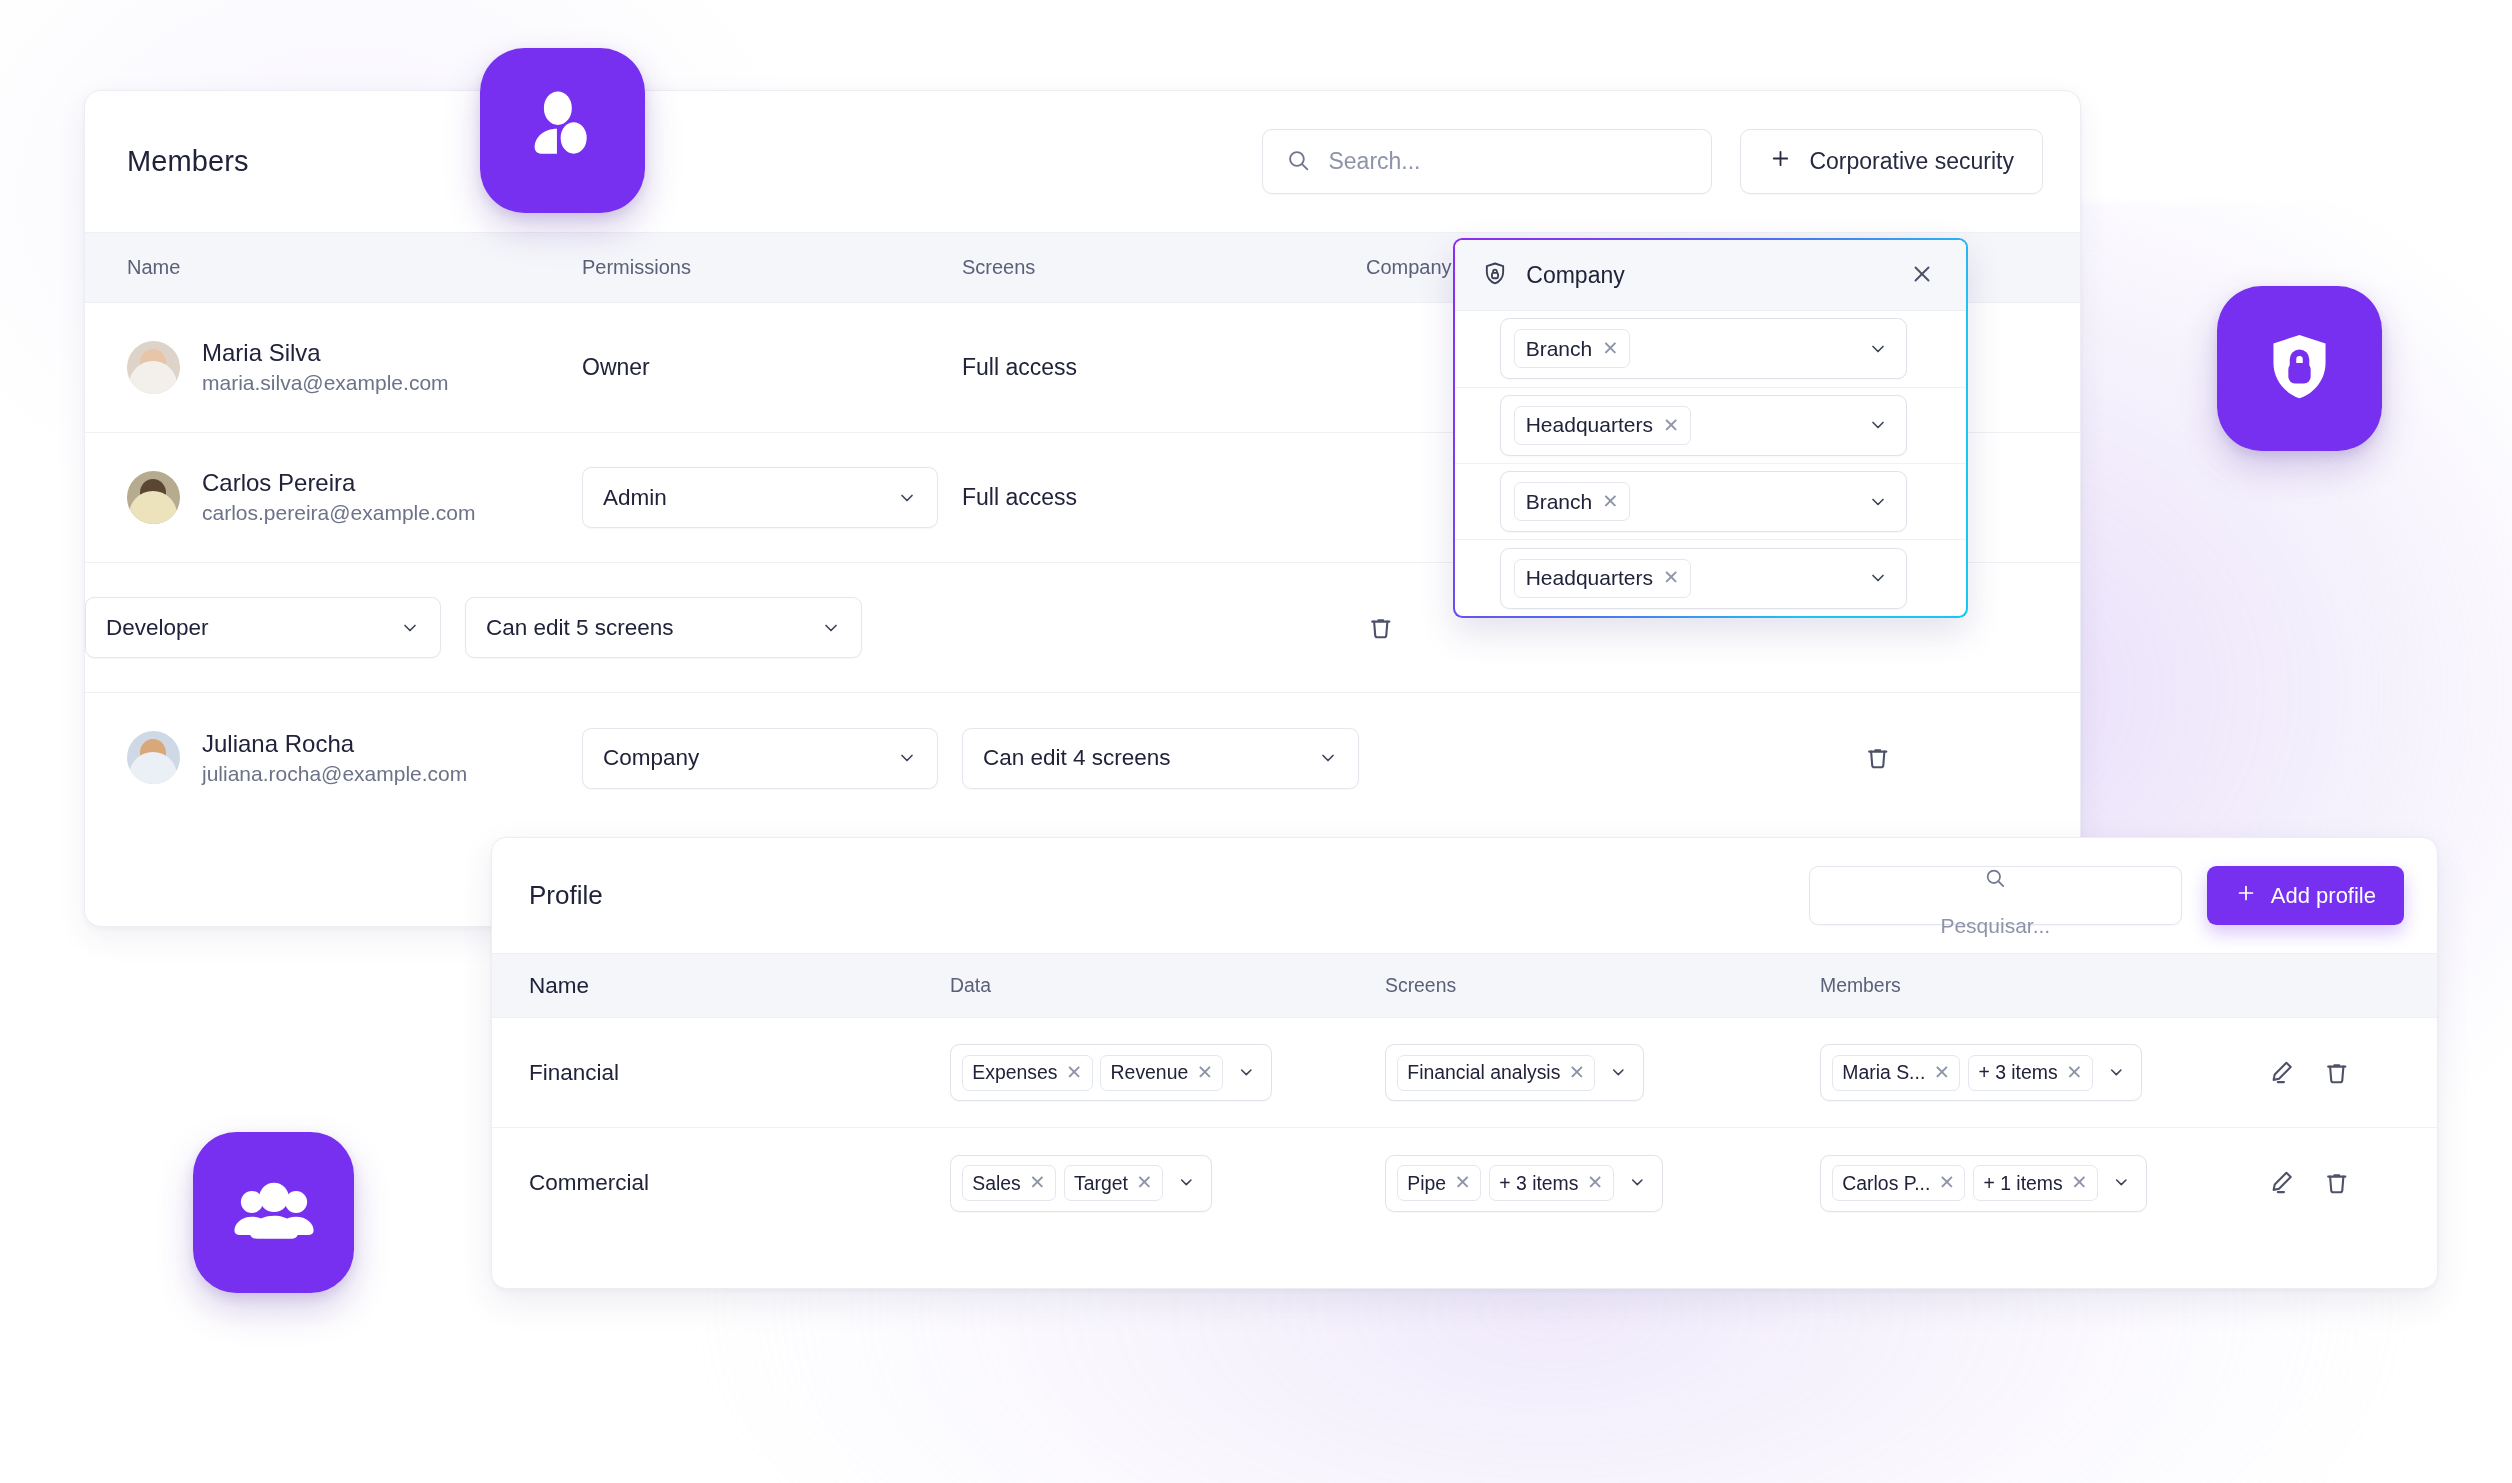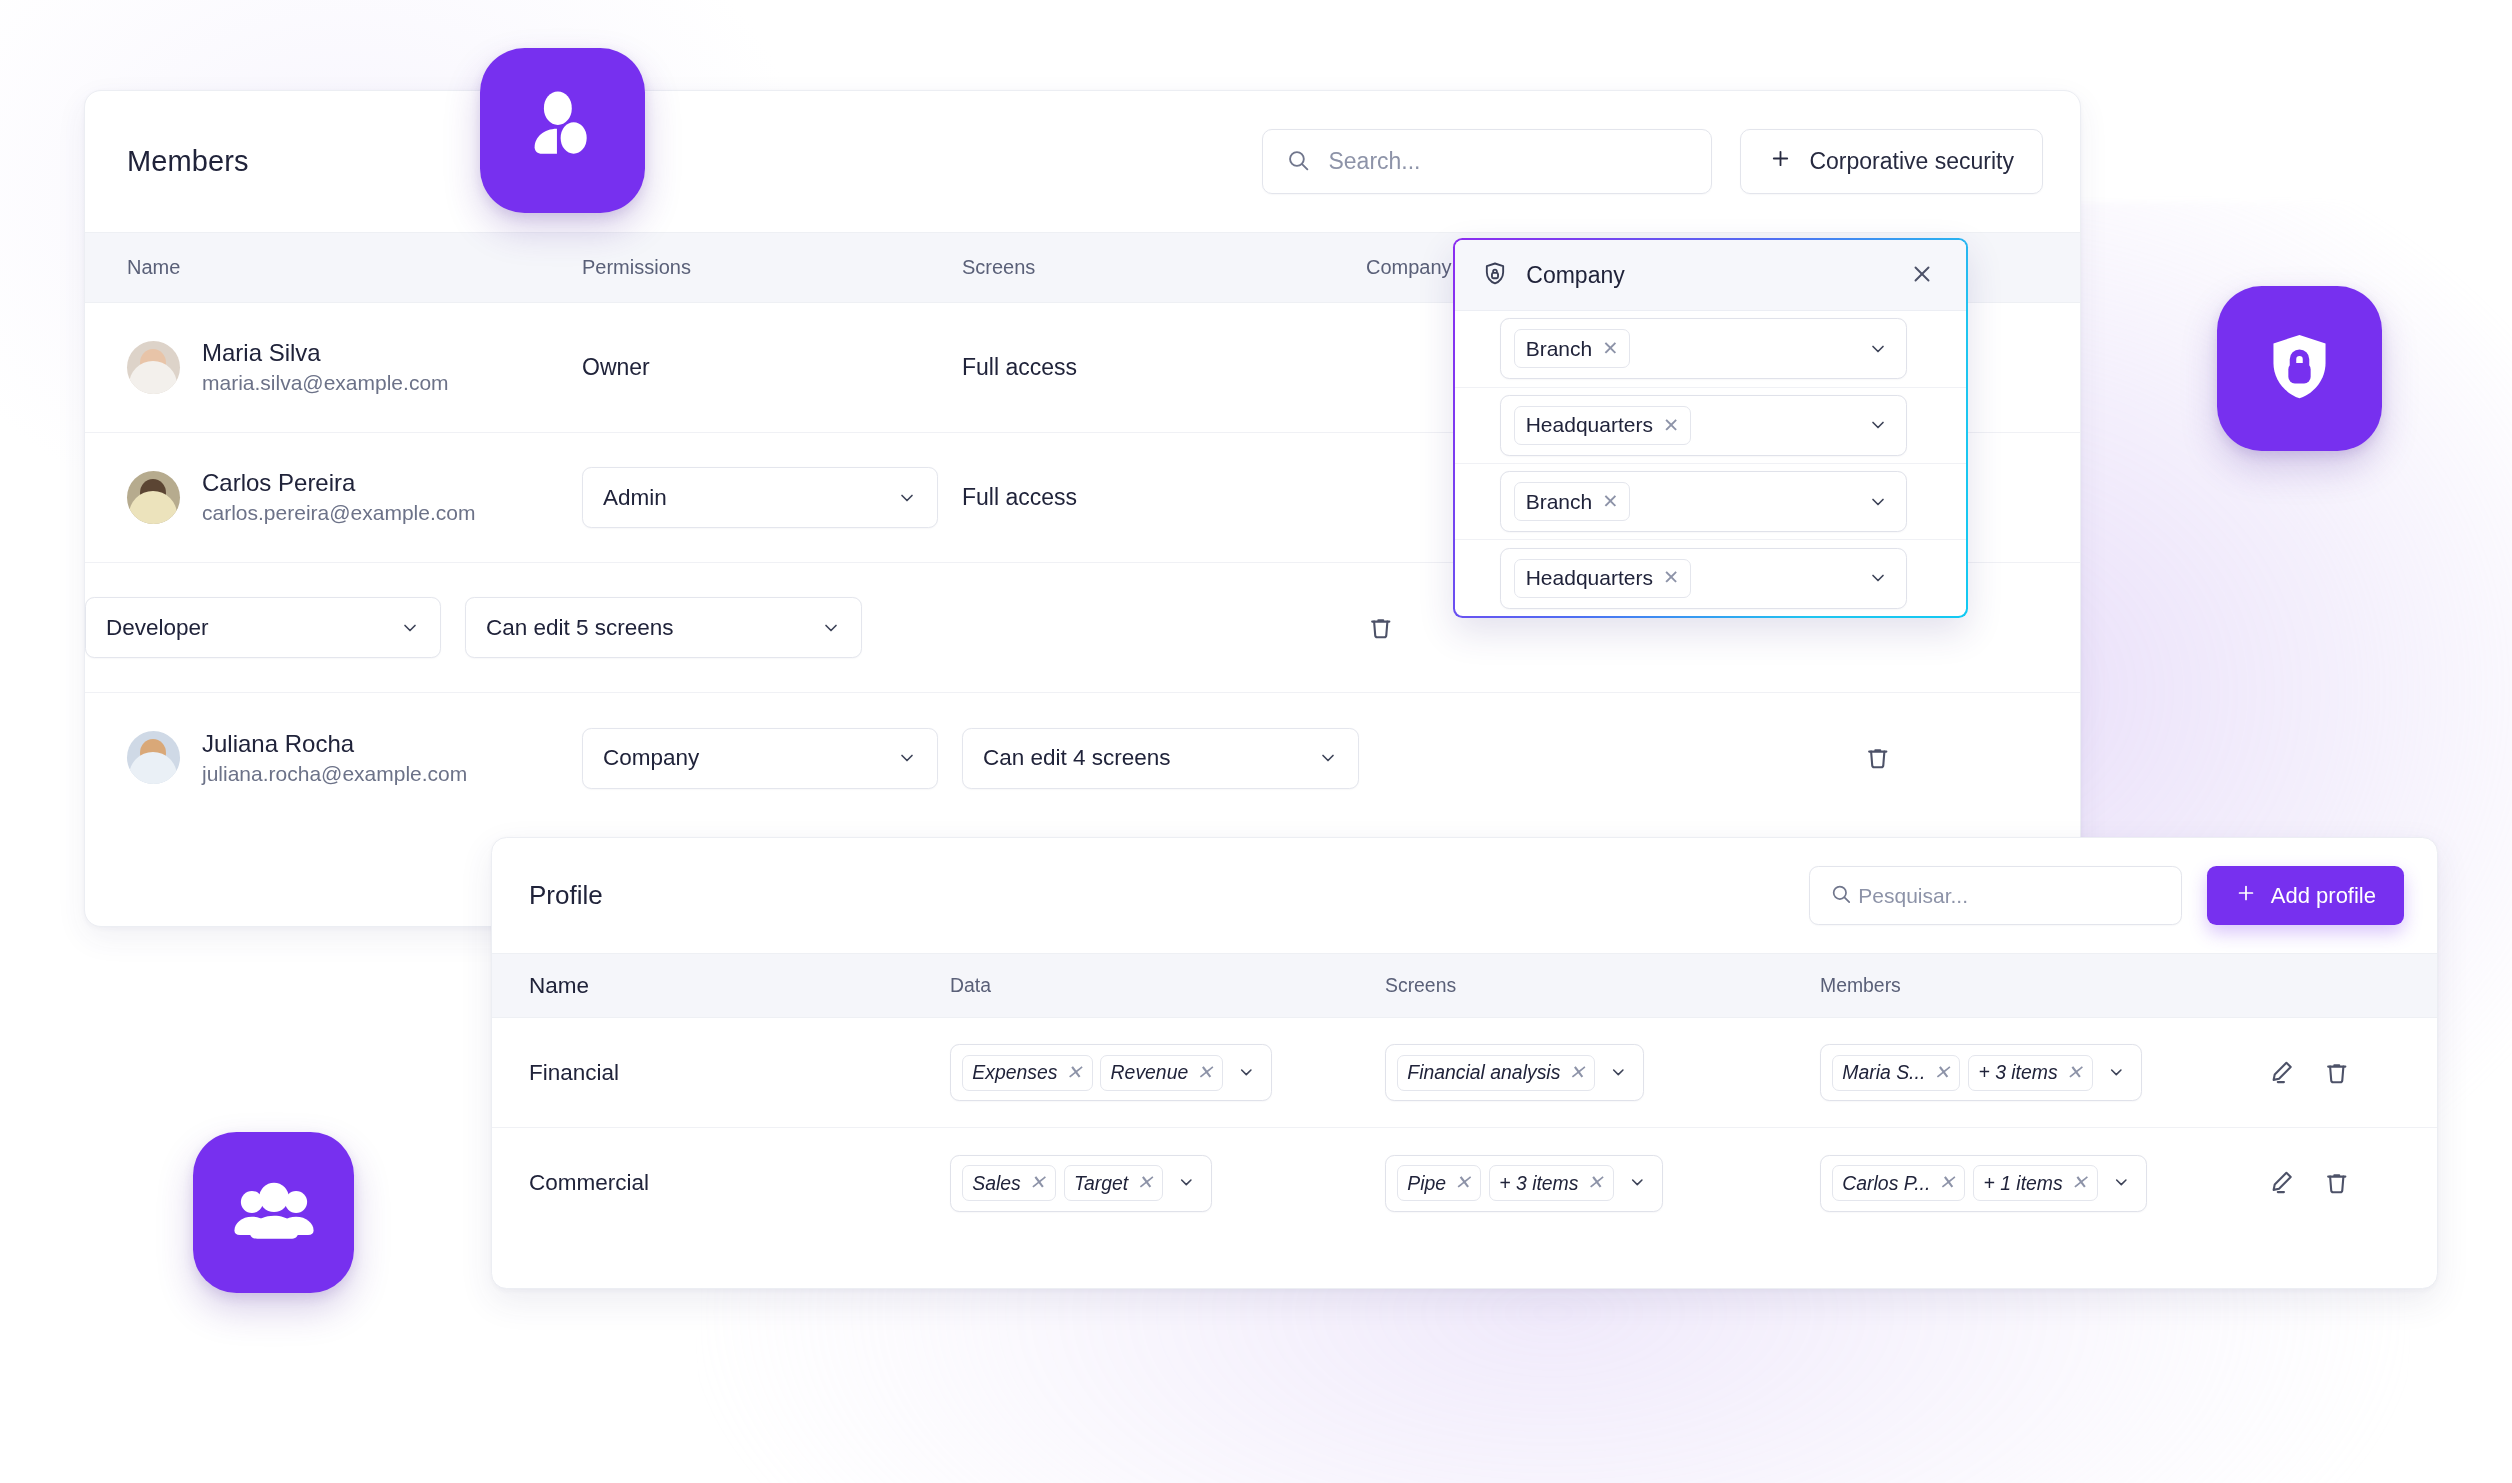--- a/index.html
+++ b/index.html
@@ -132,41 +132,41 @@
   
   .profile-card {
     position:absolute; left:491px; top:837px; width:1947px; height:452px;
     background:#fff; border:0.8px solid #eceef3; border-radius:15.5px;
     box-shadow: 0 12.4px 34px rgba(60,50,110,.09), 0 1.6px 4.7px rgba(60,50,110,.04);
     overflow:hidden; z-index:20;
   }
   .profile-head { height:115px; display:flex; align-items:center; padding:0 33px 0 37px; }
   .profile-title { font-size:26px; color:#20233a; }
   .profile-tools { margin-left:auto; display:flex; align-items:center; gap:25px; }
-  .search-box.sm { width:373px; height:59px; border-radius:9.3px; padding:0 20px; gap:6px; }
+  .search-box.sm { width:373px; height:59px; border-radius:9.3px; padding:0 20px; gap:21px;flex-direction:column; }
   .search-box.sm .ph { font-size:21px; }
   .btn-primary.sm { height:59px; font-size:22px; padding:0 28px; border-radius:9.3px; gap:14px; }
 
   .p-tbl-head {
     height:65px; background:#f5f6fa; border-top:0.8px solid #eef0f4; border-bottom:0.8px solid #eef0f4;
     display:flex; align-items:center; font-size:19.4px; color:#5a6078;
   }
   .p-row { height:110px; display:flex; align-items:center; border-bottom:0.8px solid #f0f1f5; }
   .p-row:last-child { border-bottom:none; }
   .pc-name { width:450px; padding-left:37px; font-size:22.5px; color:#20233a; }
   .pc-data { width:435px;margin-left:8px; }
   .pc-scr  { width:435px; }
   .pc-mem  { width:435px; }
   .pc-act  { flex:1; display:flex; align-items:center; gap:26px; padding-left:11px; }
   .p-tbl-head .pc-name { padding-left:37px; }
 
   .multi.p {
     width:auto; min-width:0; height:57px; padding:0 14px 0 11px; gap:7.8px; display:inline-flex;
   }
-  .multi.p .tag { height:36px; font-size:19.4px; padding:0 9.3px; gap:8.5px;font-style:italic; }
+  .multi.p .tag { height:36px; font-size:19.4px; padding:0 9.3px; gap:8.5px; }
   .multi.p .chev { margin-left:6.2px; }
 
   
   .float-icon {
     position:absolute; border-radius:27%; background:#7730ef;
     display:flex; align-items:center; justify-content:center;
     box-shadow: 0 17px 36px rgba(80,40,160,.22), 0 4.7px 11px rgba(80,40,160,.12);
     z-index:40;
   }
   #icon-people-top { left:480px; top:48px;  width:165px; height:165px; }

